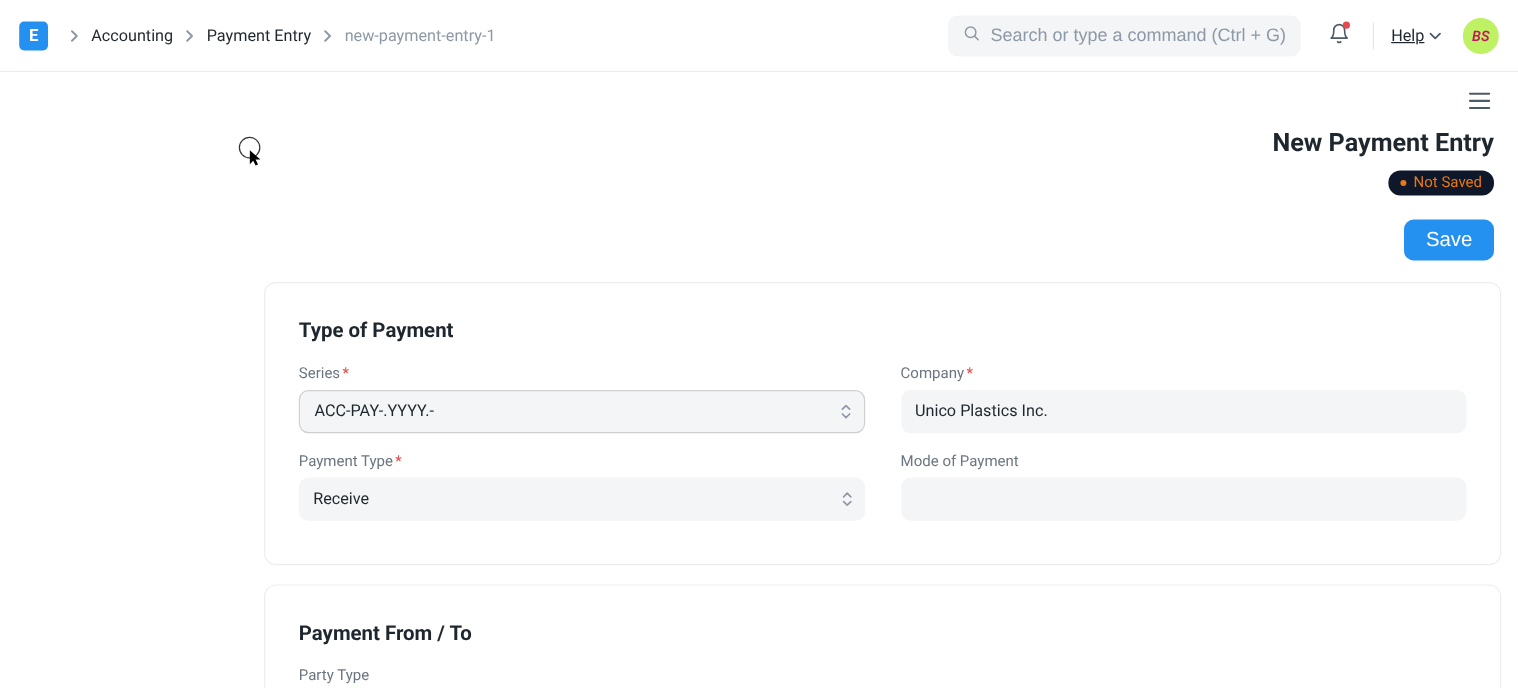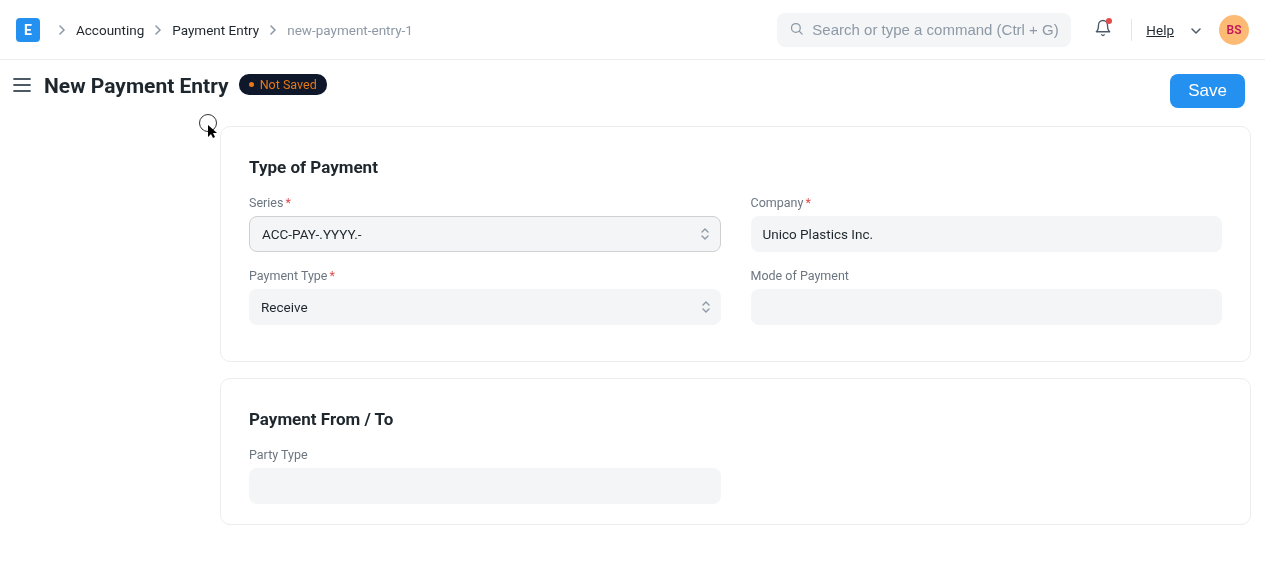--- a/index.html
+++ b/index.html
@@ -83,46 +83,48 @@
       color: #4c5a67;
     }
     .divider-v {
       width: 1px;
       height: 22px;
       background: #e3e6e9;
     }
     .help-btn {
       display: flex;
       align-items: flex-end;
-      gap: 17px;
+      gap: 4px;
       color: #1f272e;
       cursor: pointer;
       font-size: 13.5px;
       text-decoration: underline;
     }
     .avatar {
       width: 30px;
       height: 30px;
       border-radius: 50%;
-      background: #fdba74;
+      background: #bef264;
       color: #c2185b;
       display: flex;
       align-items: center;
       justify-content: center;
       font-size: 12px;
       font-weight: 600;
       margin-left: 4px;
+      font-style: italic;
     }
     
     
     .title-row {
       display: flex;
-      align-items: flex-start;
+      align-items: flex-end;
       padding: 14px 20px 8px 10px;
       gap: 10px;
+      flex-direction: column;
     }
     .menu-toggle {
       width: 24px;
       height: 24px;
       display: flex;
       align-items: center;
       justify-content: center;
       color: #4c5a67;
       cursor: pointer;
     }

